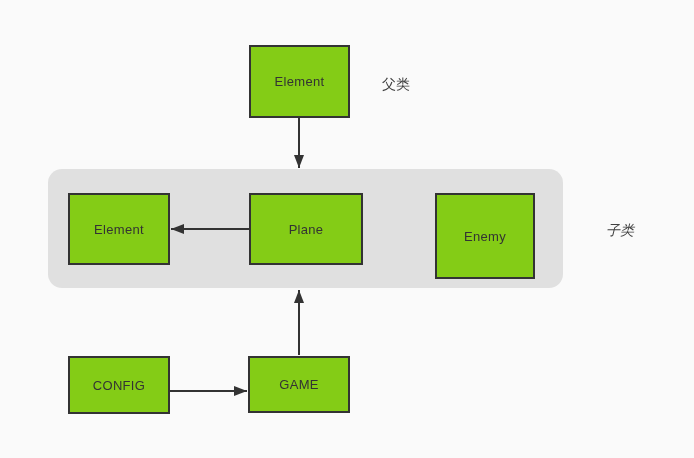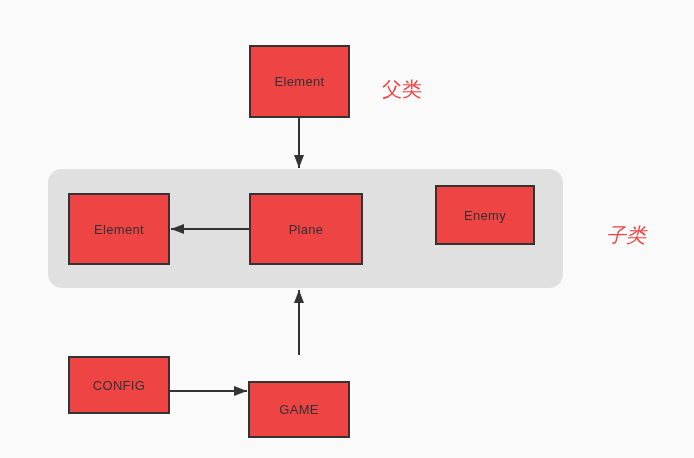--- a/index.html
+++ b/index.html
@@ -19,40 +19,40 @@
     position: absolute;
     left: 48px;
     top: 169px;
     width: 515px;
     height: 119px;
     background: #e0e0e0;
     border-radius: 14px;
   }
   .node {
     position: absolute;
-    background: #ef4444;
+    background: #84cc16;
     border: 2px solid #333333;
     box-sizing: border-box;
     display: flex;
     align-items: center;
     justify-content: center;
     font-size: 13px;
     color: #333333;
     letter-spacing: 0.3px;
   }
   .node-element { left: 249px; top: 45px;  width: 101px; height: 73px; }
   .node-bullet  { left: 68px;  top: 193px; width: 102px; height: 72px; }
   .node-plane   { left: 249px; top: 193px; width: 114px; height: 72px; }
-  .node-enemy   { left: 435px; top: 185px; width: 100px; height: 60px; }
+  .node-enemy   { left: 435px; top: 193px; width: 100px; height: 86px; }
   .node-config  { left: 68px;  top: 356px; width: 102px; height: 58px; }
-  .node-game    { left: 248px; top: 356px; width: 102px; height: 57px; margin-top: 25px; }
+  .node-game    { left: 248px; top: 356px; width: 102px; height: 57px; }
   .side-label {
     position: absolute;
-    font-size: 20px;
-    color: #ef4444;
+    font-size: 14px;
+    color: #404040;
   }
   .label-parent { left: 382px; top: 76px; }
   .label-child  { left: 606px; top: 222px; font-style: italic; }
   .edges-layer {
     position: absolute;
     left: 0;
     top: 0;
     width: 694px;
     height: 458px;
     pointer-events: none;

